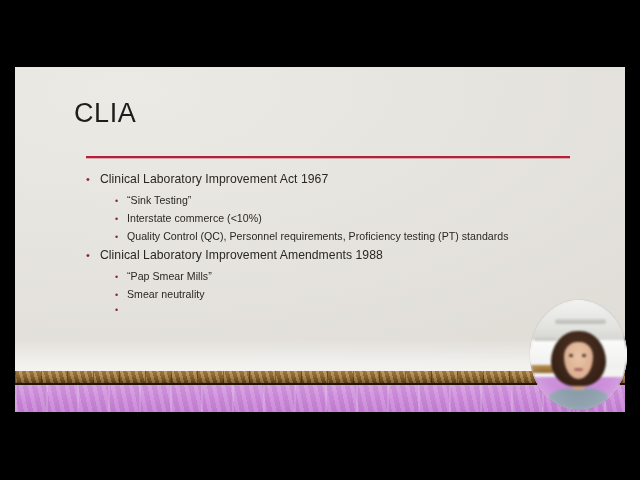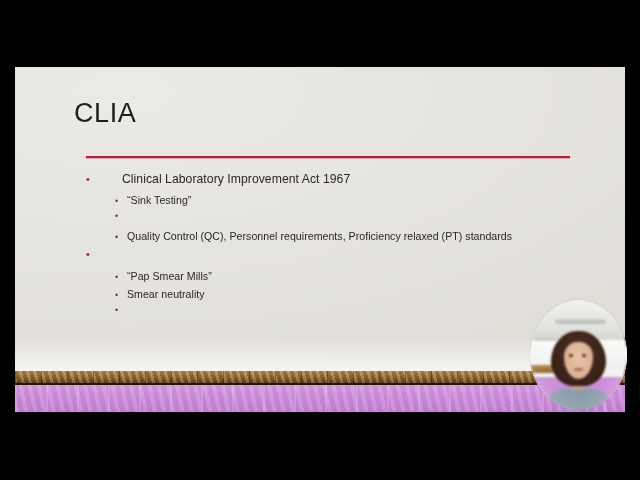--- a/index.html
+++ b/index.html
@@ -99,21 +99,21 @@
   
   .lvl1 {
     height: 22px;
     font-size: 12.2px;
   }
   .lvl1 .dot {
     width: 14px;
     font-size: 11px;
     padding-top: 1px;
   }
-  .lvl1 .txt { letter-spacing: .05px; margin-left: 22px; }
+  .lvl1 .txt { letter-spacing: .05px; }
 
   
   .lvl2 {
     height: 18px;
     font-size: 10.6px;
     padding-left: 29px;
   }
   .lvl2 .dot {
     width: 12px;
     font-size: 9px;
@@ -279,29 +279,31 @@
       <span class="txt">Clinical Laboratory Improvement Act 1967</span>
     </div>
 
     <div class="bullet lvl2">
       <span class="dot">•</span>
       <span class="txt">“Sink Testing”</span>
     </div>
 
     <div class="bullet lvl2">
       <span class="dot">•</span>
-    </div>
-
-    <div class="bullet lvl2">
-      <span class="dot">•</span>
-      <span class="txt">Quality Control (QC), Personnel requirements, Proficiency relaxed (PT) standards</span>
+      <span class="txt">Interstate commerce (&lt;10%)</span>
+    </div>
+
+    <div class="bullet lvl2">
+      <span class="dot">•</span>
+      <span class="txt">Quality Control (QC), Personnel requirements, Proficiency testing (PT) standards</span>
     </div>
 
     <div class="bullet lvl1">
       <span class="dot">•</span>
+      <span class="txt">Clinical Laboratory Improvement Amendments 1988</span>
     </div>
 
     <div class="bullet lvl2">
       <span class="dot">•</span>
       <span class="txt">“Pap Smear Mills”</span>
     </div>
 
     <div class="bullet lvl2">
       <span class="dot">•</span>
       <span class="txt">Smear neutrality</span>

